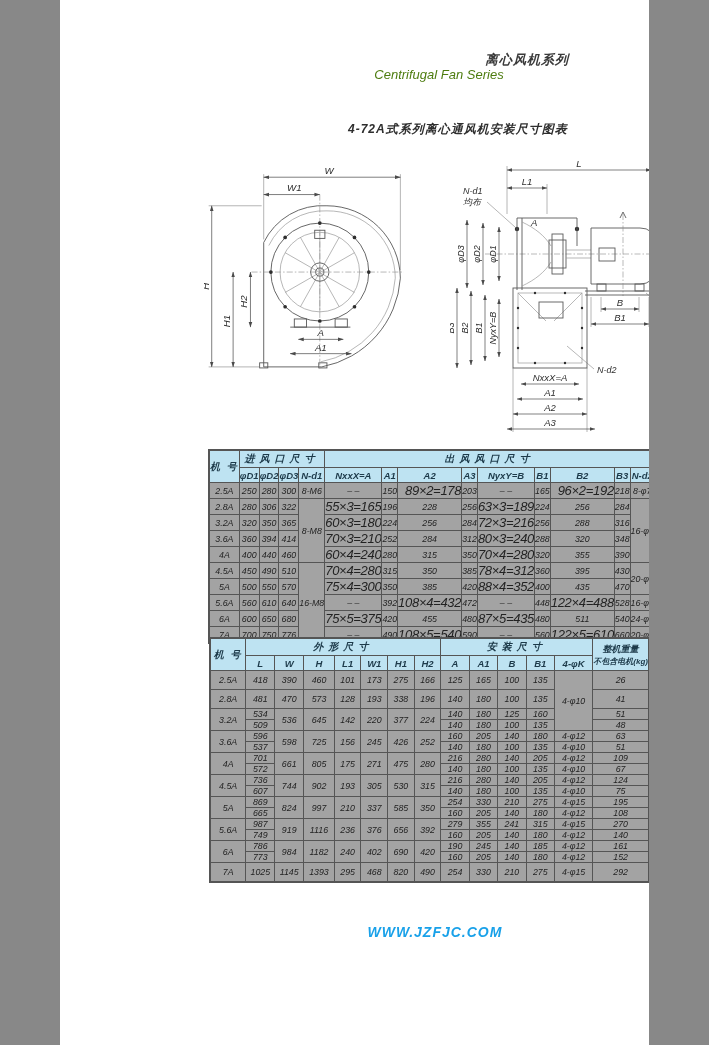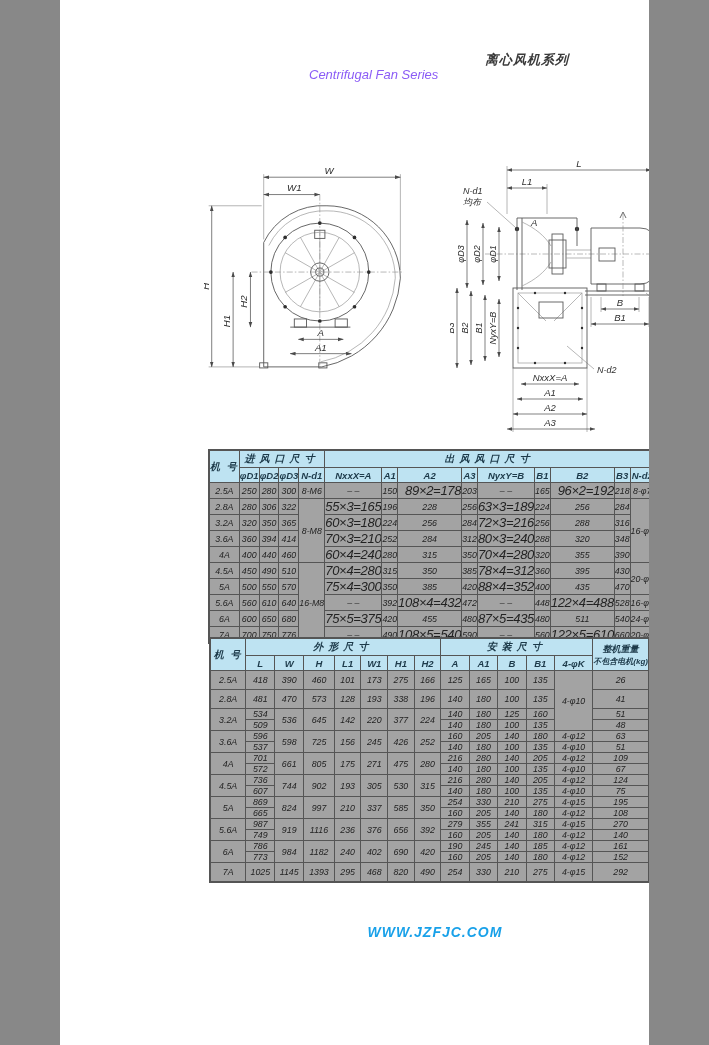--- a/index.html
+++ b/index.html
@@ -6,22 +6,22 @@
   html,body { background:#888; }
   #page {
     position:relative; width:589px; height:1045px; background:#ffffff;
     font-family:"Liberation Sans","DejaVu Sans",sans-serif; color:#333; overflow:hidden;
     margin:0 auto;
     font-style:italic;
   }
   
   .hdr-cn { position:absolute; top:51px; right:80px; width:200px; text-align:right;
             font-size:13px; font-weight:bold; color:#3a3a3a; letter-spacing:1px; }
-  .hdr-en { position:absolute; top:67px; right:80px; width:260px; text-align:left;
-            font-size:13px; color:#8b5cf6; }
+  .hdr-en { position:absolute; top:67px; right:80px; width:260px; text-align:center;
+            font-size:13px; color:#4d7c0f; }
   .hdr-orange { position:absolute; top:52px; left:634px; width:8px; height:33px; }
   .hdr-gray   { position:absolute; top:52px; left:644px; width:65px; height:33px; }
   
   .doc-title { position:absolute; top:121px; left:288px; font-size:12px; font-weight:bold; color:#2e2e2e; letter-spacing:1px; }
   
   .fig { position:absolute; }
   #fig-front { left:144px; top:166px; width:200px; height:206px; }
   #fig-side  { left:390px; top:156px; width:264px; height:288px; }
   svg text { font-family:"Liberation Sans","DejaVu Sans",sans-serif; font-size:9px; fill:#2e2e2e; }
   svg .lab { font-size:9.5px; }
@@ -62,20 +62,21 @@
 </head>
 <body>
 
 <div id="page">
 
   <div class="hdr-cn">离心风机系列</div>
   <div class="hdr-en">Centrifugal Fan Series</div>
   <div class="hdr-orange" style="background: rgb(238, 140, 53);"></div>
   <div class="hdr-gray" style="background: rgb(220, 220, 220);"></div>
 
+  <div class="doc-title">4-72A式系列离心通风机安装尺寸图表</div>
 
   <svg id="fig-front" class="fig" viewBox="0 0 195 202">
     <defs>
       <marker id="ar" viewBox="0 0 8 6" markerWidth="8" markerHeight="6" refX="7.5" refY="3" orient="auto-start-reverse">
         <path d="M0,0.4 L8,3 L0,5.6 z" fill="#4a4a4a"></path>
       </marker>
     </defs>
 
     <path class="thin" d="M 58 197 L 58 75 A 64 64 0 0 1 120 39 A 72 72 0 0 1 192 110 A 95 95 0 0 1 115 197 Z"></path>
     <path class="thin2" d="M 63 78 A 60 60 0 0 1 120 44 A 66 66 0 0 1 187 110 A 90 90 0 0 1 114 192"></path>

